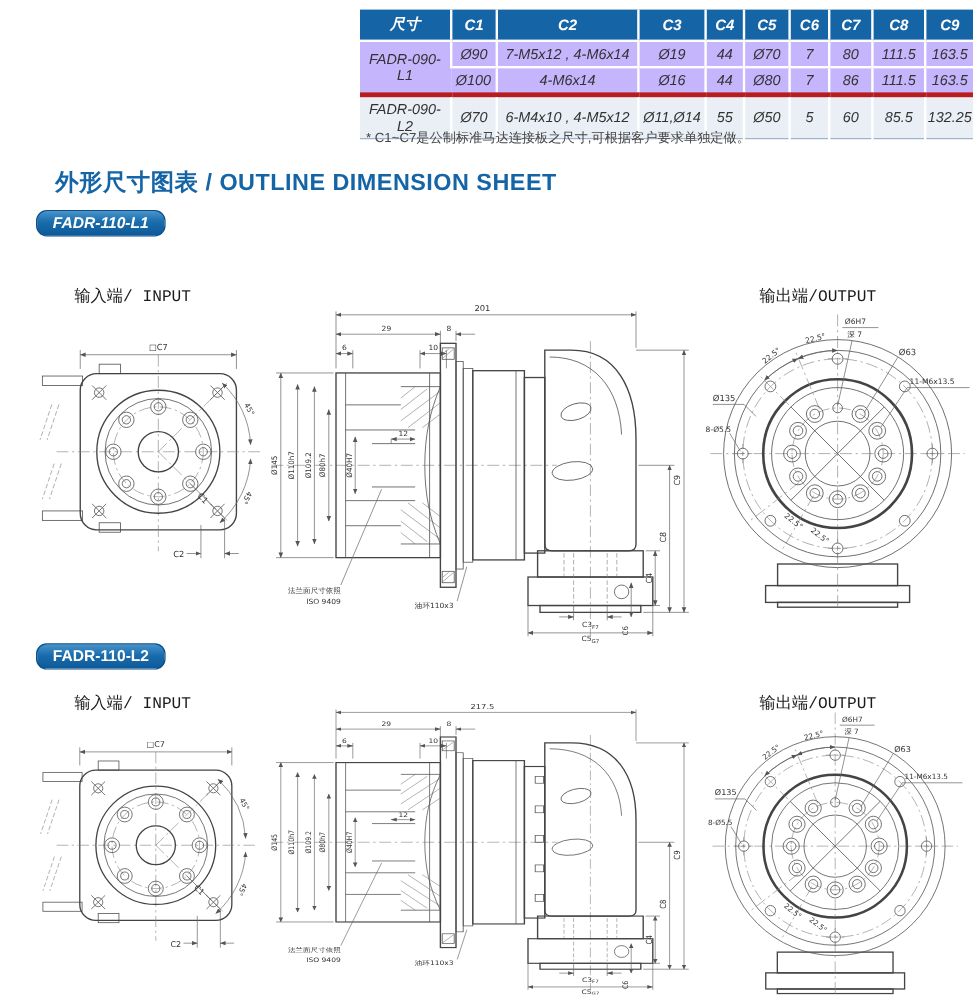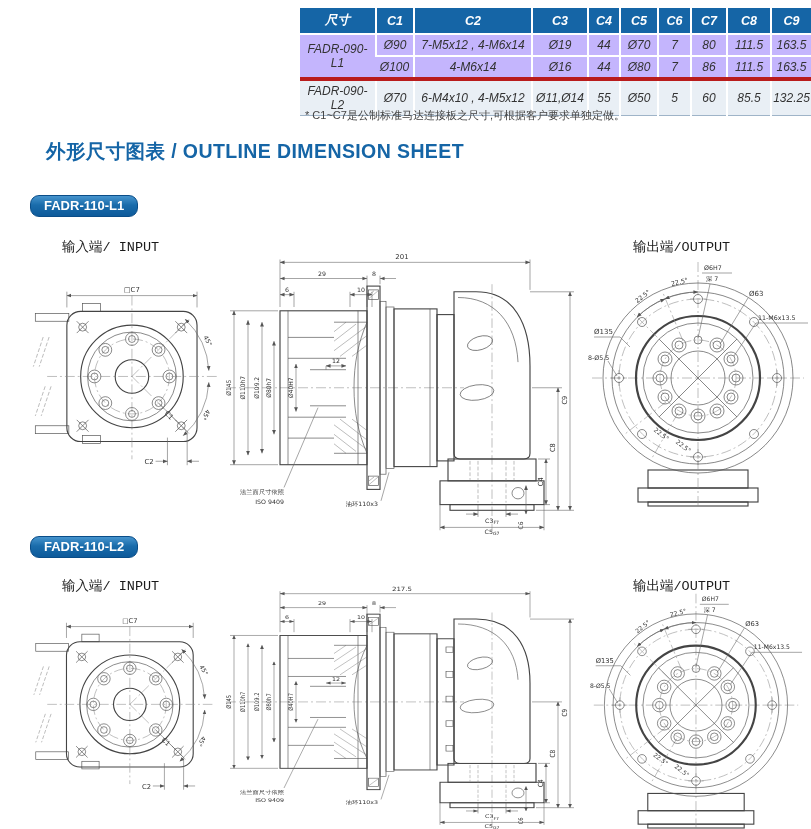--- a/index.html
+++ b/index.html
@@ -17,21 +17,21 @@
   tr.r1 td,tr.r2 td{background:#c4b5fd;margin-top:48px;}
   tr.r2 td{border-top:2px solid #fff;}
   tr.r3 td{background:#e9eff5;border-top:4px solid #b91c1c;border-bottom:1px solid #9fb4c8;}
   
   .notes{position:absolute;left:305px;top:109px;font-size:11px;color:#444;line-height:13px;}
   .heading{position:absolute;left:28px;top:138px;font-size:19.5px;font-weight:bold;
         color:#1565a6;letter-spacing:.4px;white-space:nowrap;margin-left:18px;}
   .badge{position:absolute;left:30px;padding:2px 13px 3px;border-radius:9px;
         background:linear-gradient(#4694cd,#1a6cab 45%,#0d5a9a);border:1px solid #0a4d88;
         color:#fff;font-size:13px;font-weight:bold;}
-  .b1{top:195px;} .b2{top:536px;}
+  .b1{top:175px;font-style:italic;} .b2{top:536px;}
   .view-title{position:absolute;font-size:13.5px;font-weight:500;color:#1a1a1a;font-family:Liberation Mono, monospace;}
   
   svg{position:absolute;overflow:visible;}
   svg text{font-family:"DejaVu Sans",sans-serif;fill:#333;}
   .thin{stroke:#555;stroke-width:.7;fill:none;}
   .med{stroke:#444;stroke-width:1.15;fill:none;}
   .dim{stroke:#666;stroke-width:.6;fill:none;}
   .cl{stroke:#888;stroke-width:.55;fill:none;stroke-dasharray:10 3 2 3;}
   .hl{stroke:#777;stroke-width:.5;fill:none;stroke-dasharray:4 2;}
   .hatch{stroke:#777;stroke-width:.5;}

